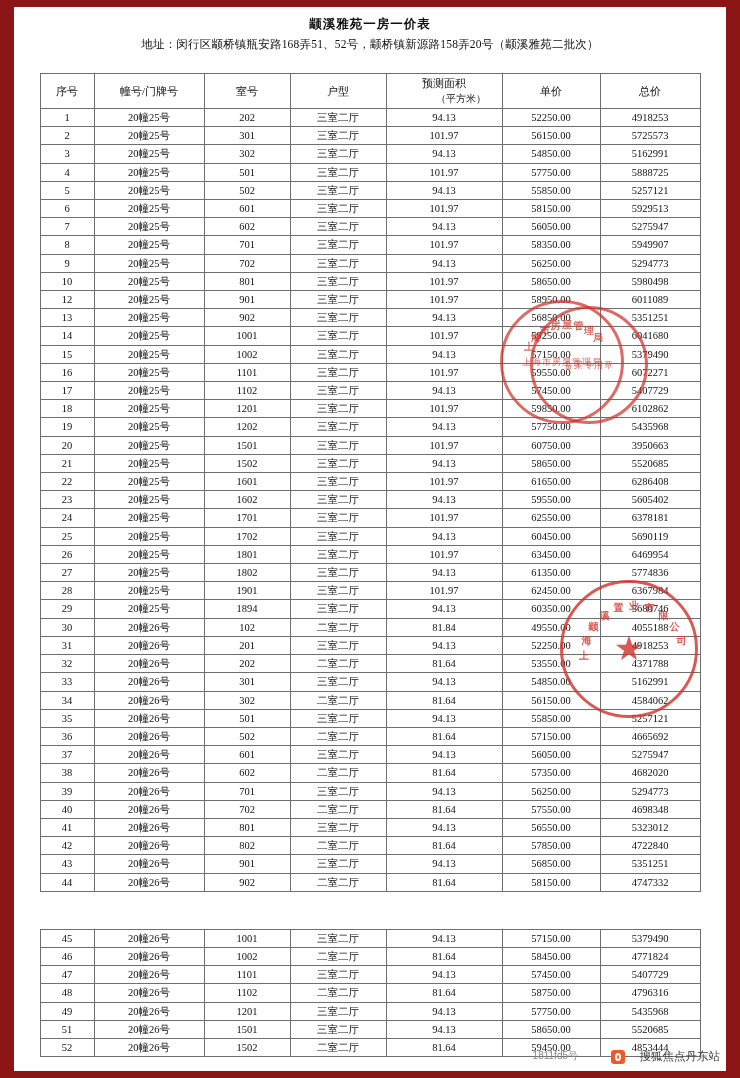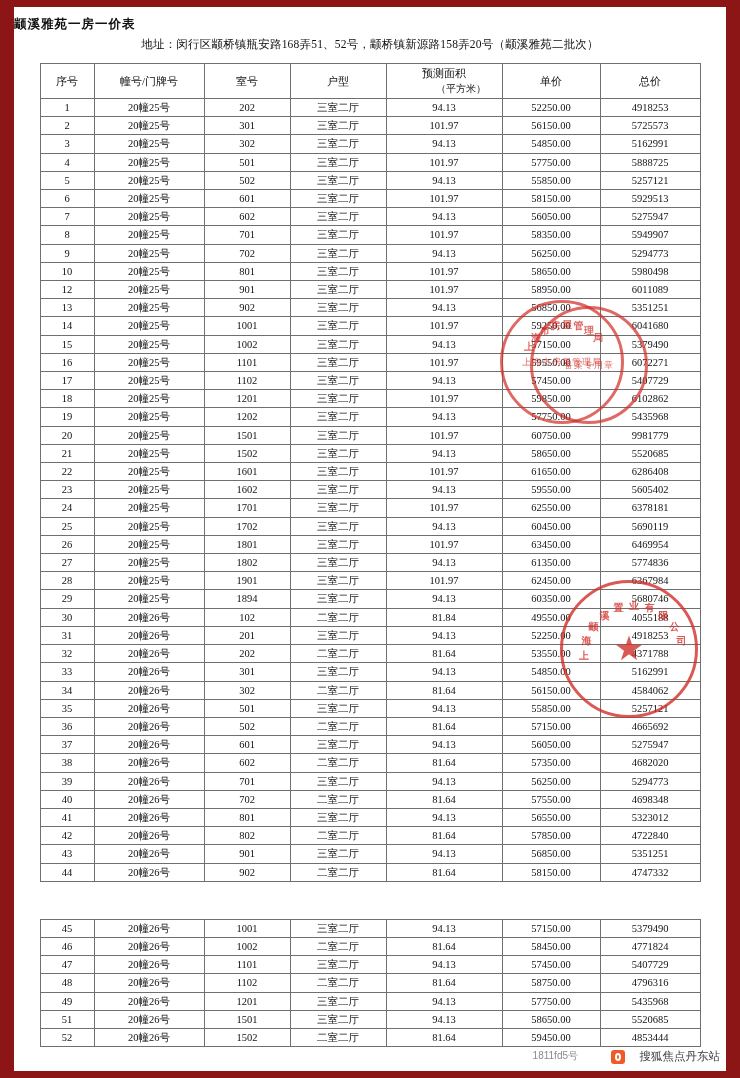--- a/index.html
+++ b/index.html
@@ -31,38 +31,38 @@
   .sheet {
     position: absolute;
     left: 14px;
     top: 7px;
     width: 712px;
     height: 1064px;
     background: #ffffff;
     overflow: hidden;
   }
   .doc-title {
-    text-align: left;
+    text-align: center;
     font-size: 12.5px;
     font-weight: bold;
     letter-spacing: 1px;
     padding-top: 9px;
     padding-bottom: 4px;
     color: #111;
   }
   .doc-addr {
     text-align: center;
     font-size: 11.5px;
     color: #111;
     padding-bottom: 7px;
     letter-spacing: 0.2px;
   }
   table.price-table {
     border-collapse: collapse;
-    margin: 4px auto;
+    margin: 14px auto;
     width: 660px;
     table-layout: fixed;
     background: transparent;
   }
   table.price-table th,
   table.price-table td {
     border: 1px solid #6f6f6f;
     text-align: center;
     font-size: 10.5px;
     color: #111;
@@ -383,21 +383,21 @@
           <td>57750.00</td>
           <td>5435968</td>
         </tr>
         <tr>
           <td>20</td>
           <td>20幢25号</td>
           <td>1501</td>
           <td>三室二厅</td>
           <td>101.97</td>
           <td>60750.00</td>
-          <td>9981779</td>
+          <td>3950663</td>
         </tr>
         <tr>
           <td>21</td>
           <td>20幢25号</td>
           <td>1502</td>
           <td>三室二厅</td>
           <td>94.13</td>
           <td>58650.00</td>
           <td>5520685</td>
         </tr>

